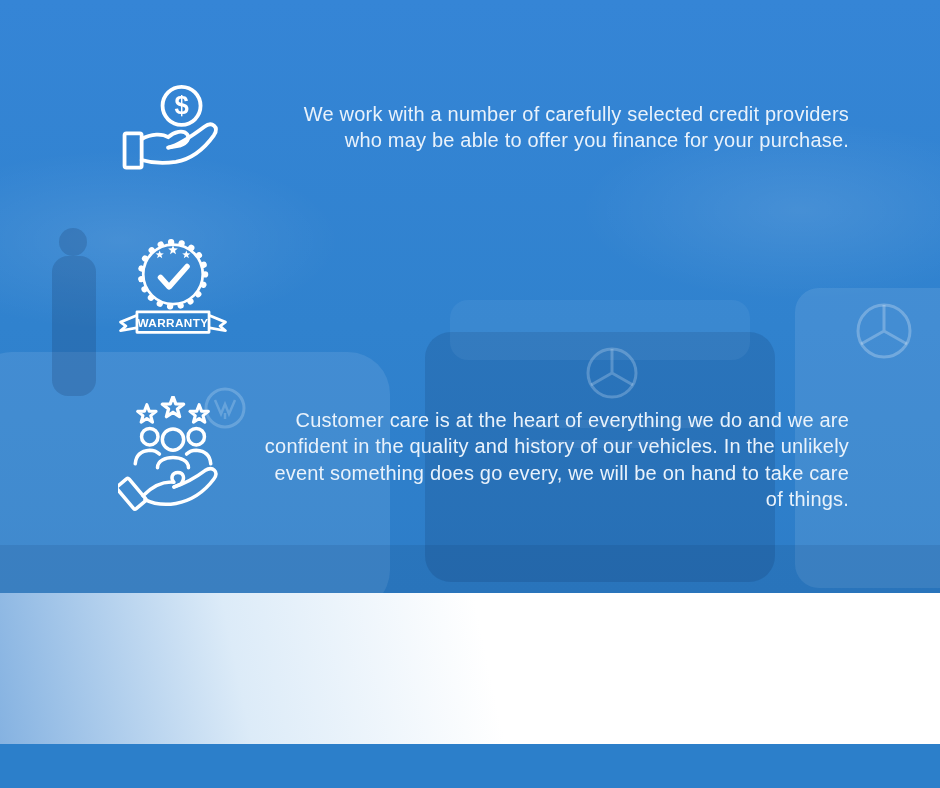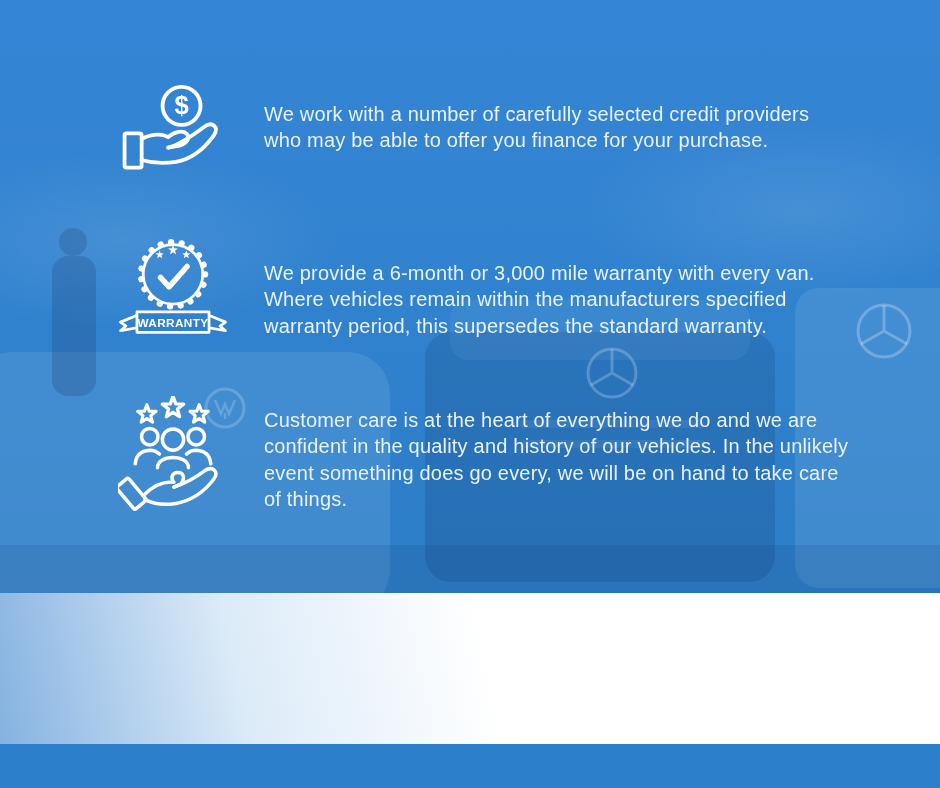--- a/index.html
+++ b/index.html
@@ -15,21 +15,21 @@
     background: linear-gradient(180deg, #3585d6 0%, #3082ce 55%, #2d7dc8 100%);
   }
   .hero-photo { position: absolute; inset: 0; }
 
   .feature-icon {
     position: absolute; left: 118px; width: 110px; color: #ffffff;
   }
   .feature-text {
     position: absolute; left: 264px; width: 585px;
     color: #e9f2fb; font-size: 20px; line-height: 26.3px;
-    font-weight: 400; letter-spacing: 0.2px;
+    font-weight: 400; letter-spacing: 0.2px; text-align: right;
   }
   #feat-icon-0 { top: 84px;  height: 95px; }
   #feat-text-0 { top: 101px; }
   #feat-icon-1 { top: 232px; height: 100px; }
   #feat-text-1 { top: 260px; }
   #feat-icon-2 { top: 396px; height: 125px; }
   #feat-text-2 { top: 407px; }
 
   
   .footer {
@@ -97,21 +97,20 @@
         <path d="M0,-10 L2.47,-3.4 L9.51,-3.09 L4,1.3 L5.88,8.09 L0,4.2 L-5.88,8.09 L-4,1.3 L-9.51,-3.09 L-2.47,-3.4 Z" transform="translate(-17,-29) scale(0.55)" fill="#ffffff" stroke="none"></path>
         <path d="M0,-10 L2.47,-3.4 L9.51,-3.09 L4,1.3 L5.88,8.09 L0,4.2 L-5.88,8.09 L-4,1.3 L-9.51,-3.09 L-2.47,-3.4 Z" transform="translate(0,-35) scale(0.65)" fill="#ffffff" stroke="none"></path>
         <path d="M0,-10 L2.47,-3.4 L9.51,-3.09 L4,1.3 L5.88,8.09 L0,4.2 L-5.88,8.09 L-4,1.3 L-9.51,-3.09 L-2.47,-3.4 Z" transform="translate(17,-29) scale(0.55)" fill="#ffffff" stroke="none"></path>
         <path d="M-16,0 L-5,12 L18,-14" stroke-width="7"></path>
         <path d="M-45,48 L-67,57 L-60,62 L-67,68 L-45,64" stroke-width="3.5"></path>
         <path d="M45,48 L67,57 L60,62 L67,68 L45,64" stroke-width="3.5"></path>
         <rect x="-46" y="44" width="92" height="26" fill="#2f81cc" stroke-width="3.5"></rect>
         <text x="0" y="63" text-anchor="middle" stroke="none" fill="#ffffff" font-size="15" font-weight="bold" letter-spacing="0.5" font-family="Liberation Sans, sans-serif">WARRANTY</text>
       </svg>
     </div>
-    <p class="feature-text" id="feat-text-1">We provide a 6-month or 3,000 mile warranty with every van. Where vehicles remain within the manufacturers specified warranty period, this supersedes the standard warranty.</p>
 
     <div class="feature-icon" id="feat-icon-2">
       <svg viewBox="0 0 110 126" width="110" height="122" fill="none" stroke="#ffffff" stroke-width="3.6" stroke-linecap="round" stroke-linejoin="round">
         <path d="M0,-10 L2.47,-3.4 L9.51,-3.09 L4,1.3 L5.88,8.09 L0,4.2 L-5.88,8.09 L-4,1.3 L-9.51,-3.09 L-2.47,-3.4 Z" transform="translate(28,19) scale(1.0)" stroke-width="3.2"></path>
         <path d="M0,-10 L2.47,-3.4 L9.51,-3.09 L4,1.3 L5.88,8.09 L0,4.2 L-5.88,8.09 L-4,1.3 L-9.51,-3.09 L-2.47,-3.4 Z" transform="translate(55,12) scale(1.15)" stroke-width="3"></path>
         <path d="M0,-10 L2.47,-3.4 L9.51,-3.09 L4,1.3 L5.88,8.09 L0,4.2 L-5.88,8.09 L-4,1.3 L-9.51,-3.09 L-2.47,-3.4 Z" transform="translate(82,19) scale(1.0)" stroke-width="3.2"></path>
         <circle cx="31" cy="42" r="8.5"></circle>
         <circle cx="79" cy="42" r="8.5"></circle>
         <circle cx="55" cy="45" r="11"></circle>
         <path d="M16,70 Q17,57 31,56 Q37,56 41,60"></path>

